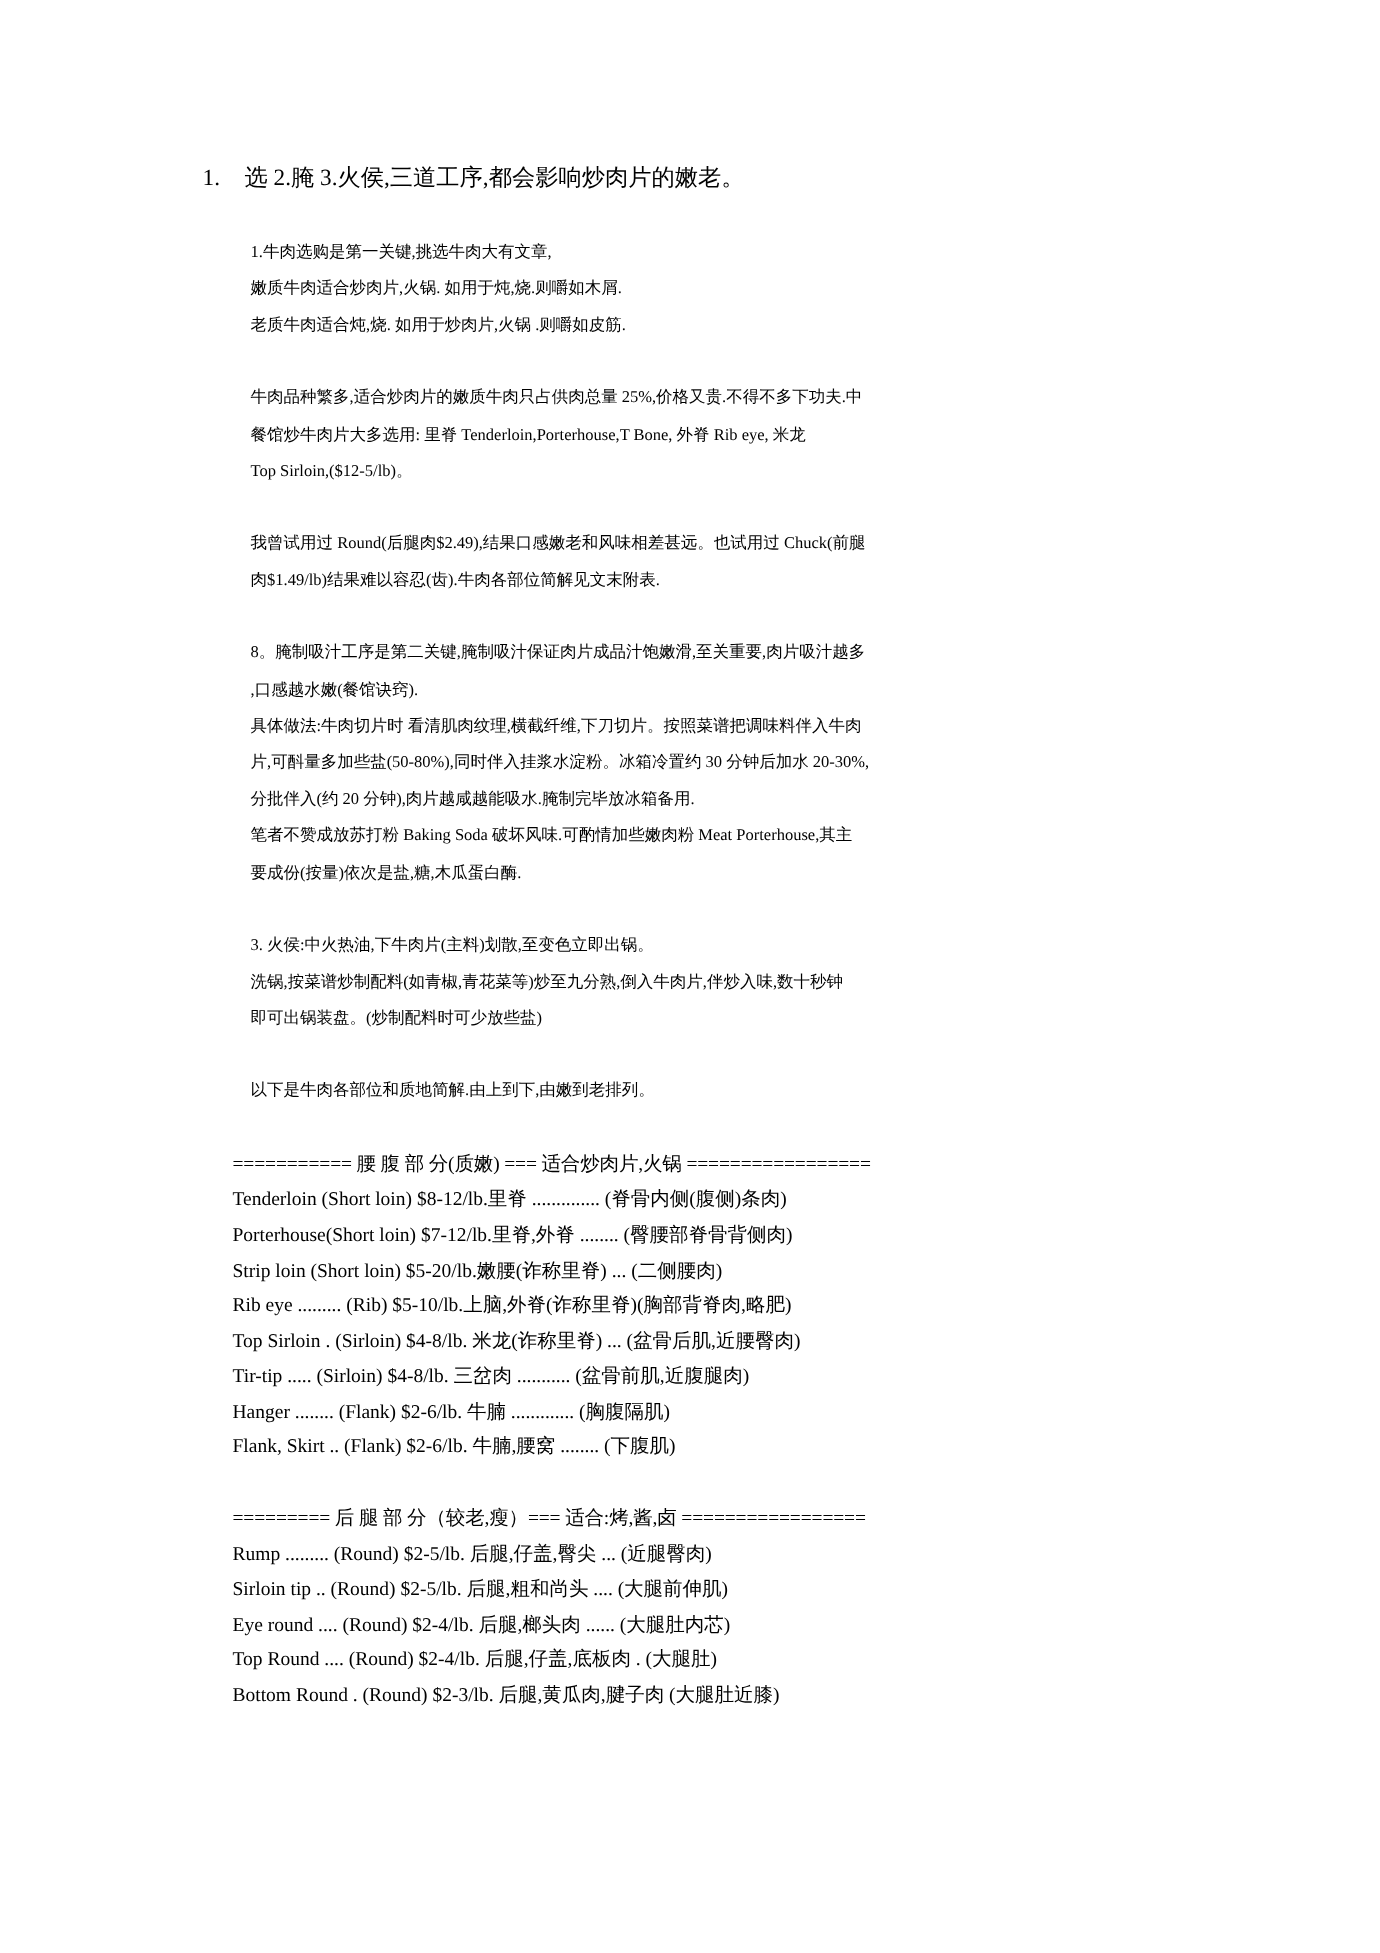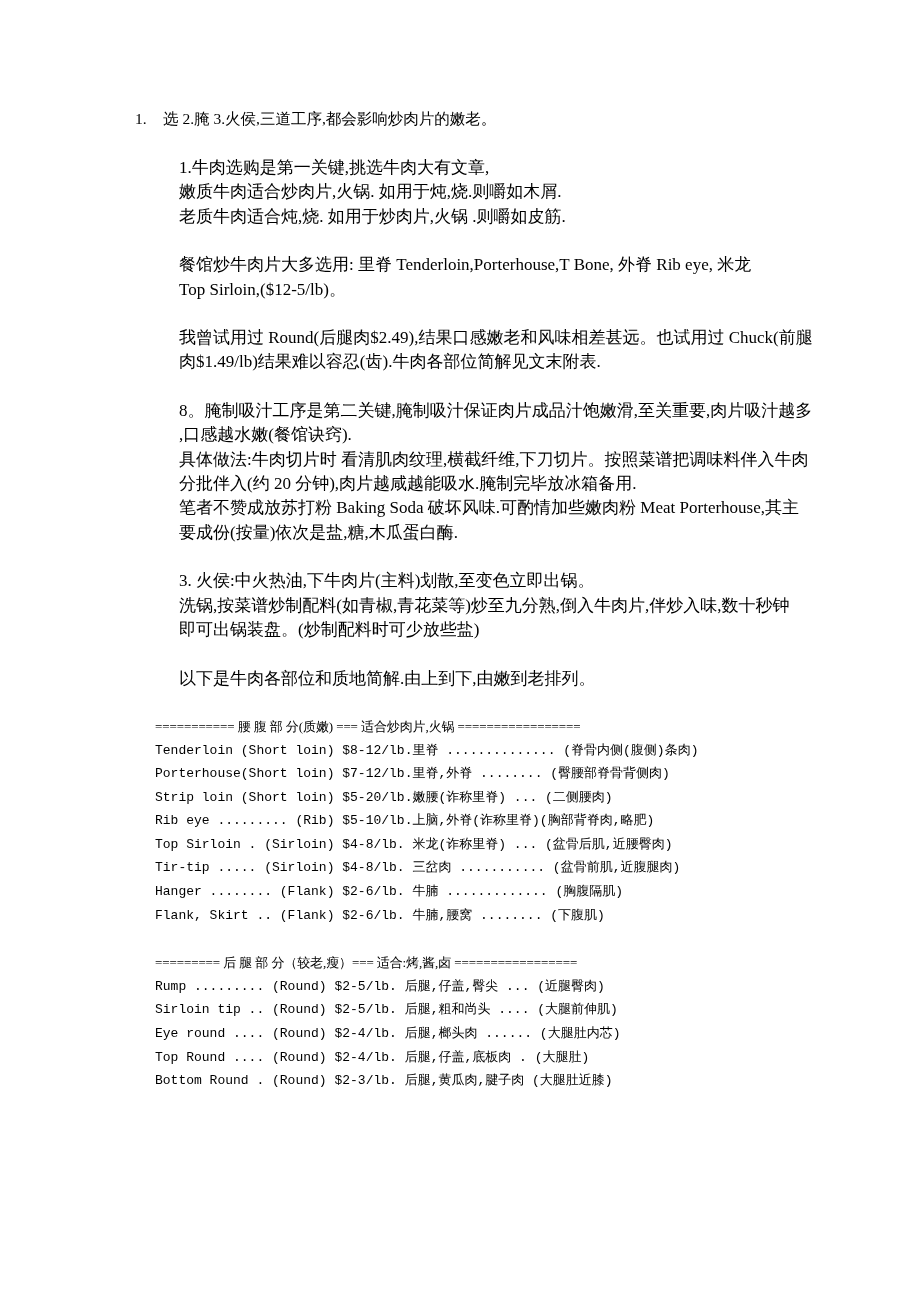--- a/index.html
+++ b/index.html
@@ -38,22 +38,22 @@
     white-space: nowrap;
   }
   .numbered-item .marker {
     position: absolute;
     left: 0;
     top: 0;
   }
 
   
   .para {
-    margin-left: 44px;
-    font-size: 17px;
+    margin-left: 32px;
+    font-size: 11px;
     line-height: 24.4px;
   }
   .para .ln {
     white-space: nowrap;
   }
 
   .gap-sm { height: 24px; }
   .gap-md { height: 26px; }
 
   
@@ -61,21 +61,20 @@
     margin-left: 20px;
     font-size: 13px;
     line-height: 23.6px;
   }
   .table-block .sep {
     white-space: nowrap;
     letter-spacing: -0.1px;
   }
   .table-block .row {
     white-space: nowrap;
-    font-family: Liberation Mono, monospace;
   }
 </style>
 </head>
 <body>
 
 <div id="page">
   <div id="doc-body">
 
     <div class="numbered-item">
       <span class="marker">1.</span>
@@ -86,37 +85,39 @@
 
     <div class="para">
       <div class="ln">1.牛肉选购是第一关键,挑选牛肉大有文章,</div>
       <div class="ln">嫩质牛肉适合炒肉片,火锅. 如用于炖,烧.则嚼如木屑.</div>
       <div class="ln">老质牛肉适合炖,烧. 如用于炒肉片,火锅 .则嚼如皮筋.</div>
     </div>
 
     <div class="gap-sm"></div>
 
     <div class="para">
+      <div class="ln">牛肉品种繁多,适合炒肉片的嫩质牛肉只占供肉总量 25%,价格又贵.不得不多下功夫.中</div>
       <div class="ln">餐馆炒牛肉片大多选用:  里脊  Tenderloin,Porterhouse,T Bone,  外脊  Rib eye,  米龙</div>
       <div class="ln">Top Sirloin,($12-5/lb)。</div>
     </div>
 
     <div class="gap-sm"></div>
 
     <div class="para">
       <div class="ln">我曾试用过 Round(后腿肉$2.49),结果口感嫩老和风味相差甚远。也试用过  Chuck(前腿</div>
       <div class="ln">肉$1.49/lb)结果难以容忍(齿).牛肉各部位简解见文末附表.</div>
     </div>
 
     <div class="gap-sm"></div>
 
     <div class="para">
       <div class="ln">8。腌制吸汁工序是第二关键,腌制吸汁保证肉片成品汁饱嫩滑,至关重要,肉片吸汁越多</div>
       <div class="ln">,口感越水嫩(餐馆诀窍).</div>
       <div class="ln">具体做法:牛肉切片时  看清肌肉纹理,横截纤维,下刀切片。按照菜谱把调味料伴入牛肉</div>
+      <div class="ln">片,可酙量多加些盐(50-80%),同时伴入挂浆水淀粉。冰箱冷置约 30 分钟后加水 20-30%,</div>
       <div class="ln">分批伴入(约 20 分钟),肉片越咸越能吸水.腌制完毕放冰箱备用.</div>
       <div class="ln">笔者不赞成放苏打粉 Baking Soda 破坏风味.可酌情加些嫩肉粉  Meat Porterhouse,其主</div>
       <div class="ln">要成份(按量)依次是盐,糖,木瓜蛋白酶.</div>
     </div>
 
     <div class="gap-sm"></div>
 
     <div class="para">
       <div class="ln">3.  火侯:中火热油,下牛肉片(主料)划散,至变色立即出锅。</div>
       <div class="ln">洗锅,按菜谱炒制配料(如青椒,青花菜等)炒至九分熟,倒入牛肉片,伴炒入味,数十秒钟</div>

